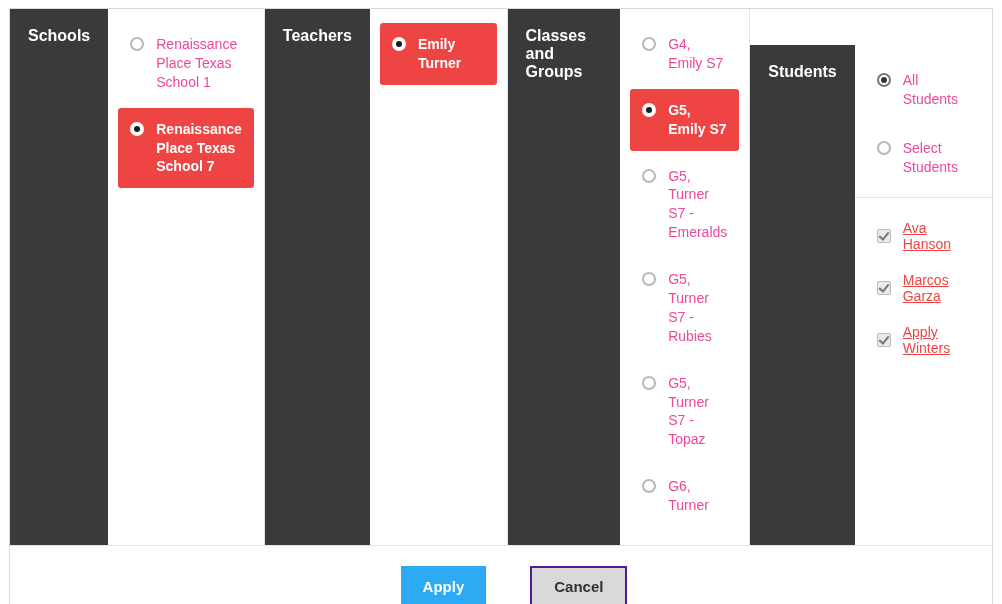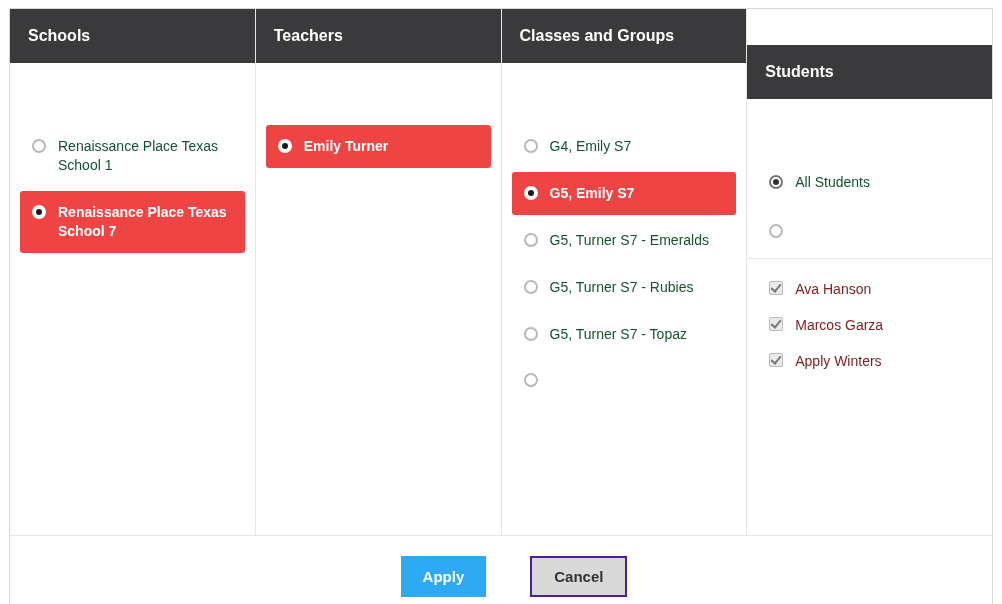--- a/index.html
+++ b/index.html
@@ -18,44 +18,42 @@
   }
   .columns {
     display: flex;
     width: 100%;
     border-bottom: 1px solid #e6e6e6;
   }
   .col {
     flex: 1 1 0;
     border-right: 1px solid #e6e6e6;
     display: flex;
-    flex-direction: column;
     min-height: 490px;
-    gap: 48px;
   }
   .col:last-child { border-right: none; margin-top: 36px; }
   .col-header {
     background: #3a3a3c;
     color: #fff;
     font-weight: 600;
     font-size: 16px;
     padding: 18px 18px;
   }
   .col-body {
     padding: 14px 10px;
     flex: 1;
   }
   .opt {
     display: flex;
     align-items: flex-start;
     gap: 12px;
     padding: 12px 12px;
     border-radius: 3px;
     cursor: pointer;
-    color: #14532d;
+    color: #ec4899;
     margin-bottom: 4px;
   }
   .opt .radio {
     width: 14px;
     height: 14px;
     border: 2px solid #b8b8b8;
     border-radius: 50%;
     background: #fff;
     flex-shrink: 0;
     margin-top: 2px;
@@ -90,23 +88,25 @@
     background: #333;
     border-radius: 50%;
   }
   .divider {
     border: none;
     border-top: 1px solid #e6e6e6;
     margin: 8px -10px 12px -10px;
   }
   .chk {
     display: flex;
+    align-items: center;
     gap: 12px;
     padding: 10px 12px;
-    color: #7f1d1d;
+    color: #ef4444;
+    text-decoration: underline;
   }
   .chk .box {
     width: 14px; height: 14px;
     border: 1px solid #bbb;
     background: #eaeaea;
     border-radius: 2px;
     position: relative;
     flex-shrink: 0;
   }
   .chk .box::after {
@@ -192,34 +192,36 @@
         <div class="opt">
           <span class="radio"></span>
           <span class="opt-label">G5, Turner S7 - Rubies</span>
         </div>
         <div class="opt">
           <span class="radio"></span>
           <span class="opt-label">G5, Turner S7 - Topaz</span>
         </div>
         <div class="opt">
           <span class="radio"></span>
+          <span class="opt-label">G6, Turner</span>
         </div>
       </div>
     </div>
 
     <div class="col">
       <div class="col-header">Students</div>
       <div class="col-body">
         <div class="students-top">
           <div class="opt checked">
             <span class="radio"></span>
             <span class="opt-label">All Students</span>
           </div>
           <div class="opt">
             <span class="radio"></span>
+            <span class="opt-label">Select Students</span>
           </div>
         </div>
         <hr class="divider">
         <div>
           <div class="chk">
             <span class="box"></span>
             <span>Ava Hanson</span>
           </div>
           <div class="chk">
             <span class="box"></span>

